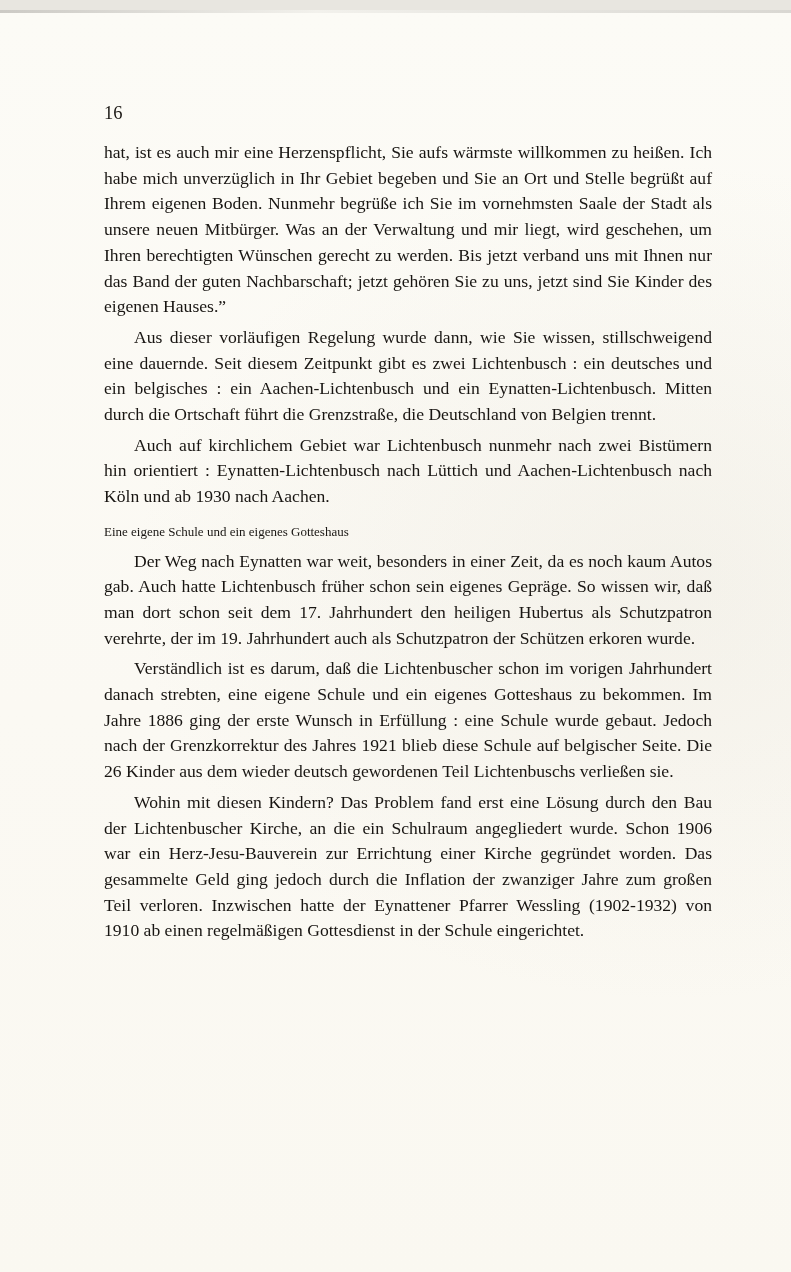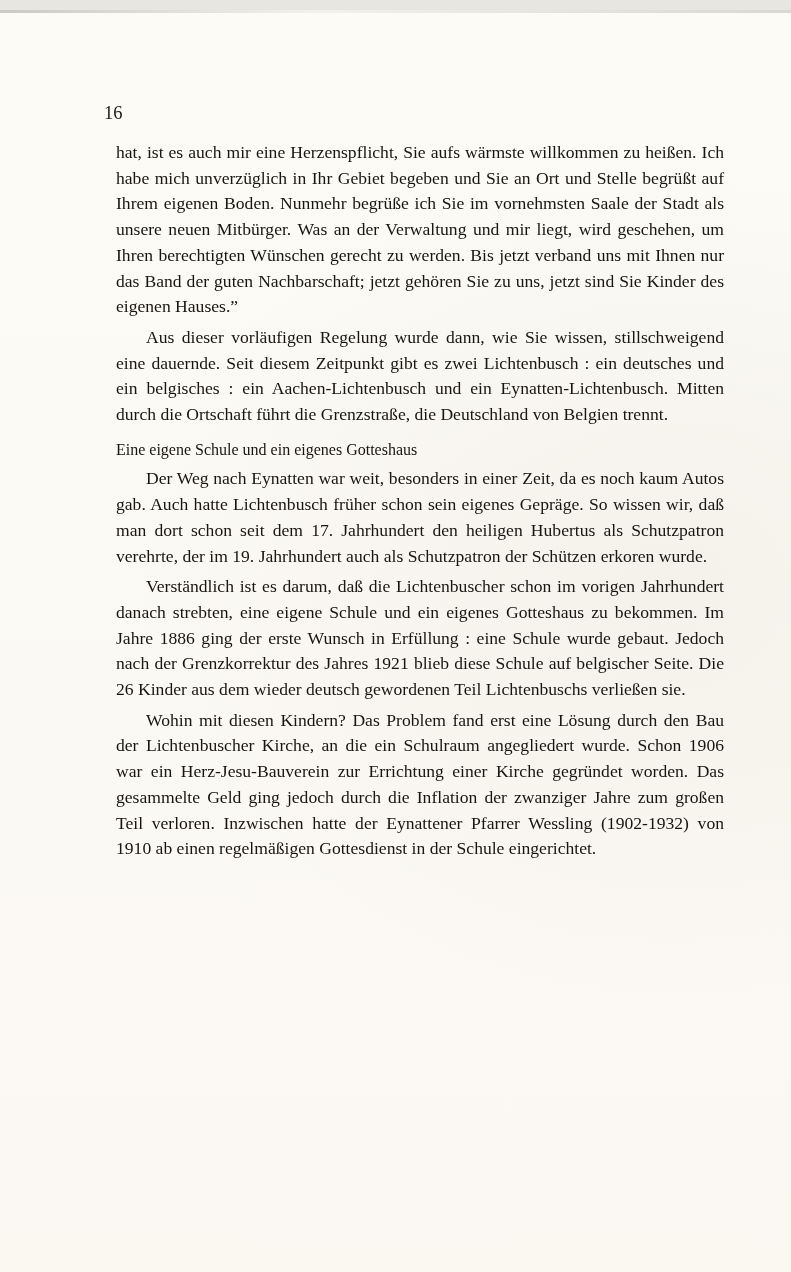--- a/index.html
+++ b/index.html
@@ -30,54 +30,55 @@
     position: absolute;
     left: 104px;
     top: 94px;
     font-family: "Liberation Serif", serif;
     font-size: 18.5px;
     line-height: 1;
     color: #1a1713;
   }
   .text-block {
     position: absolute;
-    left: 116px;
+    left: 104px;
     top: 130px;
     width: 608px;
     font-family: "Liberation Serif", serif;
     font-size: 17.6px;
     line-height: 25.7px;
     text-align: justify;
     -webkit-hyphens: auto;
     hyphens: auto;
     color: #181512;
   }
   .text-block p.paragraph {
     margin: 0 0 5px 0;
   }
   .text-block p.paragraph.indent {
     text-indent: 30px;
   }
   .text-block h2.heading {
-    font-size: 16px;
+    font-size: 13px;
     line-height: 25.7px;
     font-weight: bold;
     margin: 9px 0 4px 0;
     text-align: left;
   }
   .bold {
     font-weight: normal;
   }
 </style>
 </head>
 <body>
 
 <div class="scan-page">
   <div class="page-number">16</div>
   <div class="text-block">
       <p class="paragraph"><span>hat, ist es auch mir eine Herzenspflicht, Sie aufs wärmste willkommen zu heißen. Ich habe mich unverzüglich in Ihr Gebiet begeben und Sie an Ort und Stelle begrüßt auf Ihrem eigenen Boden. Nunmehr begrüße ich Sie im vornehmsten Saale der Stadt als unsere neuen Mitbürger. Was an der Verwaltung und mir liegt, wird geschehen, um Ihren berechtigten Wünschen gerecht zu werden. Bis jetzt verband uns mit Ihnen nur das Band der guten Nachbarschaft; jetzt gehören Sie zu uns, jetzt sind Sie Kinder des eigenen Hauses.”</span></p>
       <p class="paragraph indent"><span>Aus dieser vorläufigen Regelung wurde dann, wie Sie wissen, stillschweigend eine </span><span class="bold">dauernde.</span><span> Seit diesem Zeitpunkt gibt es zwei Lichtenbusch : ein deutsches und ein belgisches : ein Aachen-Lichtenbusch und ein Eynatten-Lichtenbusch. Mitten durch die Ortschaft führt die Grenzstraße, die Deutschland von Belgien trennt.</span></p>
+      <p class="paragraph indent"><span>Auch auf </span><span class="bold">kirchlichem</span><span> Gebiet war Lichtenbusch nunmehr nach zwei Bistümern hin orientiert : Eynatten-Lichtenbusch nach Lüttich und Aachen-Lichtenbusch nach Köln und ab 1930 nach Aachen.</span></p>
       <h2 class="heading"><span class="bold">Eine eigene Schule und ein eigenes Gotteshaus</span></h2>
       <p class="paragraph indent"><span>Der Weg nach Eynatten war weit, besonders in einer Zeit, da es noch kaum Autos gab. Auch hatte Lichtenbusch früher schon sein eigenes Gepräge. So wissen wir, daß man dort schon seit dem 17. Jahrhundert den heiligen Hubertus als Schutzpatron verehrte, der im 19. Jahrhundert auch als Schutzpatron der Schützen erkoren wurde.</span></p>
       <p class="paragraph indent"><span>Verständlich ist es darum, daß die Lichtenbuscher schon im vorigen Jahrhundert danach strebten, eine eigene Schule und ein eigenes Gotteshaus zu bekommen. Im Jahre 1886 ging der erste Wunsch in Erfüllung : eine Schule wurde gebaut. Jedoch nach der Grenzkorrektur des Jahres 1921 blieb diese Schule auf belgischer Seite. Die 26 Kinder aus dem wieder deutsch gewordenen Teil Lichtenbuschs verließen sie.</span></p>
       <p class="paragraph indent"><span class="bold">Wohin mit diesen Kindern?</span><span> Das Problem fand erst eine Lösung durch den Bau </span><span class="bold">der Lichtenbuscher Kirche, an die ein Schulraum angegliedert wurde.</span><span> Schon 1906 war ein Herz-Jesu-Bauverein zur Errichtung einer Kirche gegründet worden. Das gesammelte Geld ging jedoch durch die Inflation der zwanziger Jahre zum großen Teil verloren. Inzwischen hatte der Eynattener Pfarrer Wessling (1902-1932) von 1910 ab einen regelmäßigen Gottesdienst in der Schule eingerichtet.</span></p>
     </div>
 </div>
 
 </body></html>

